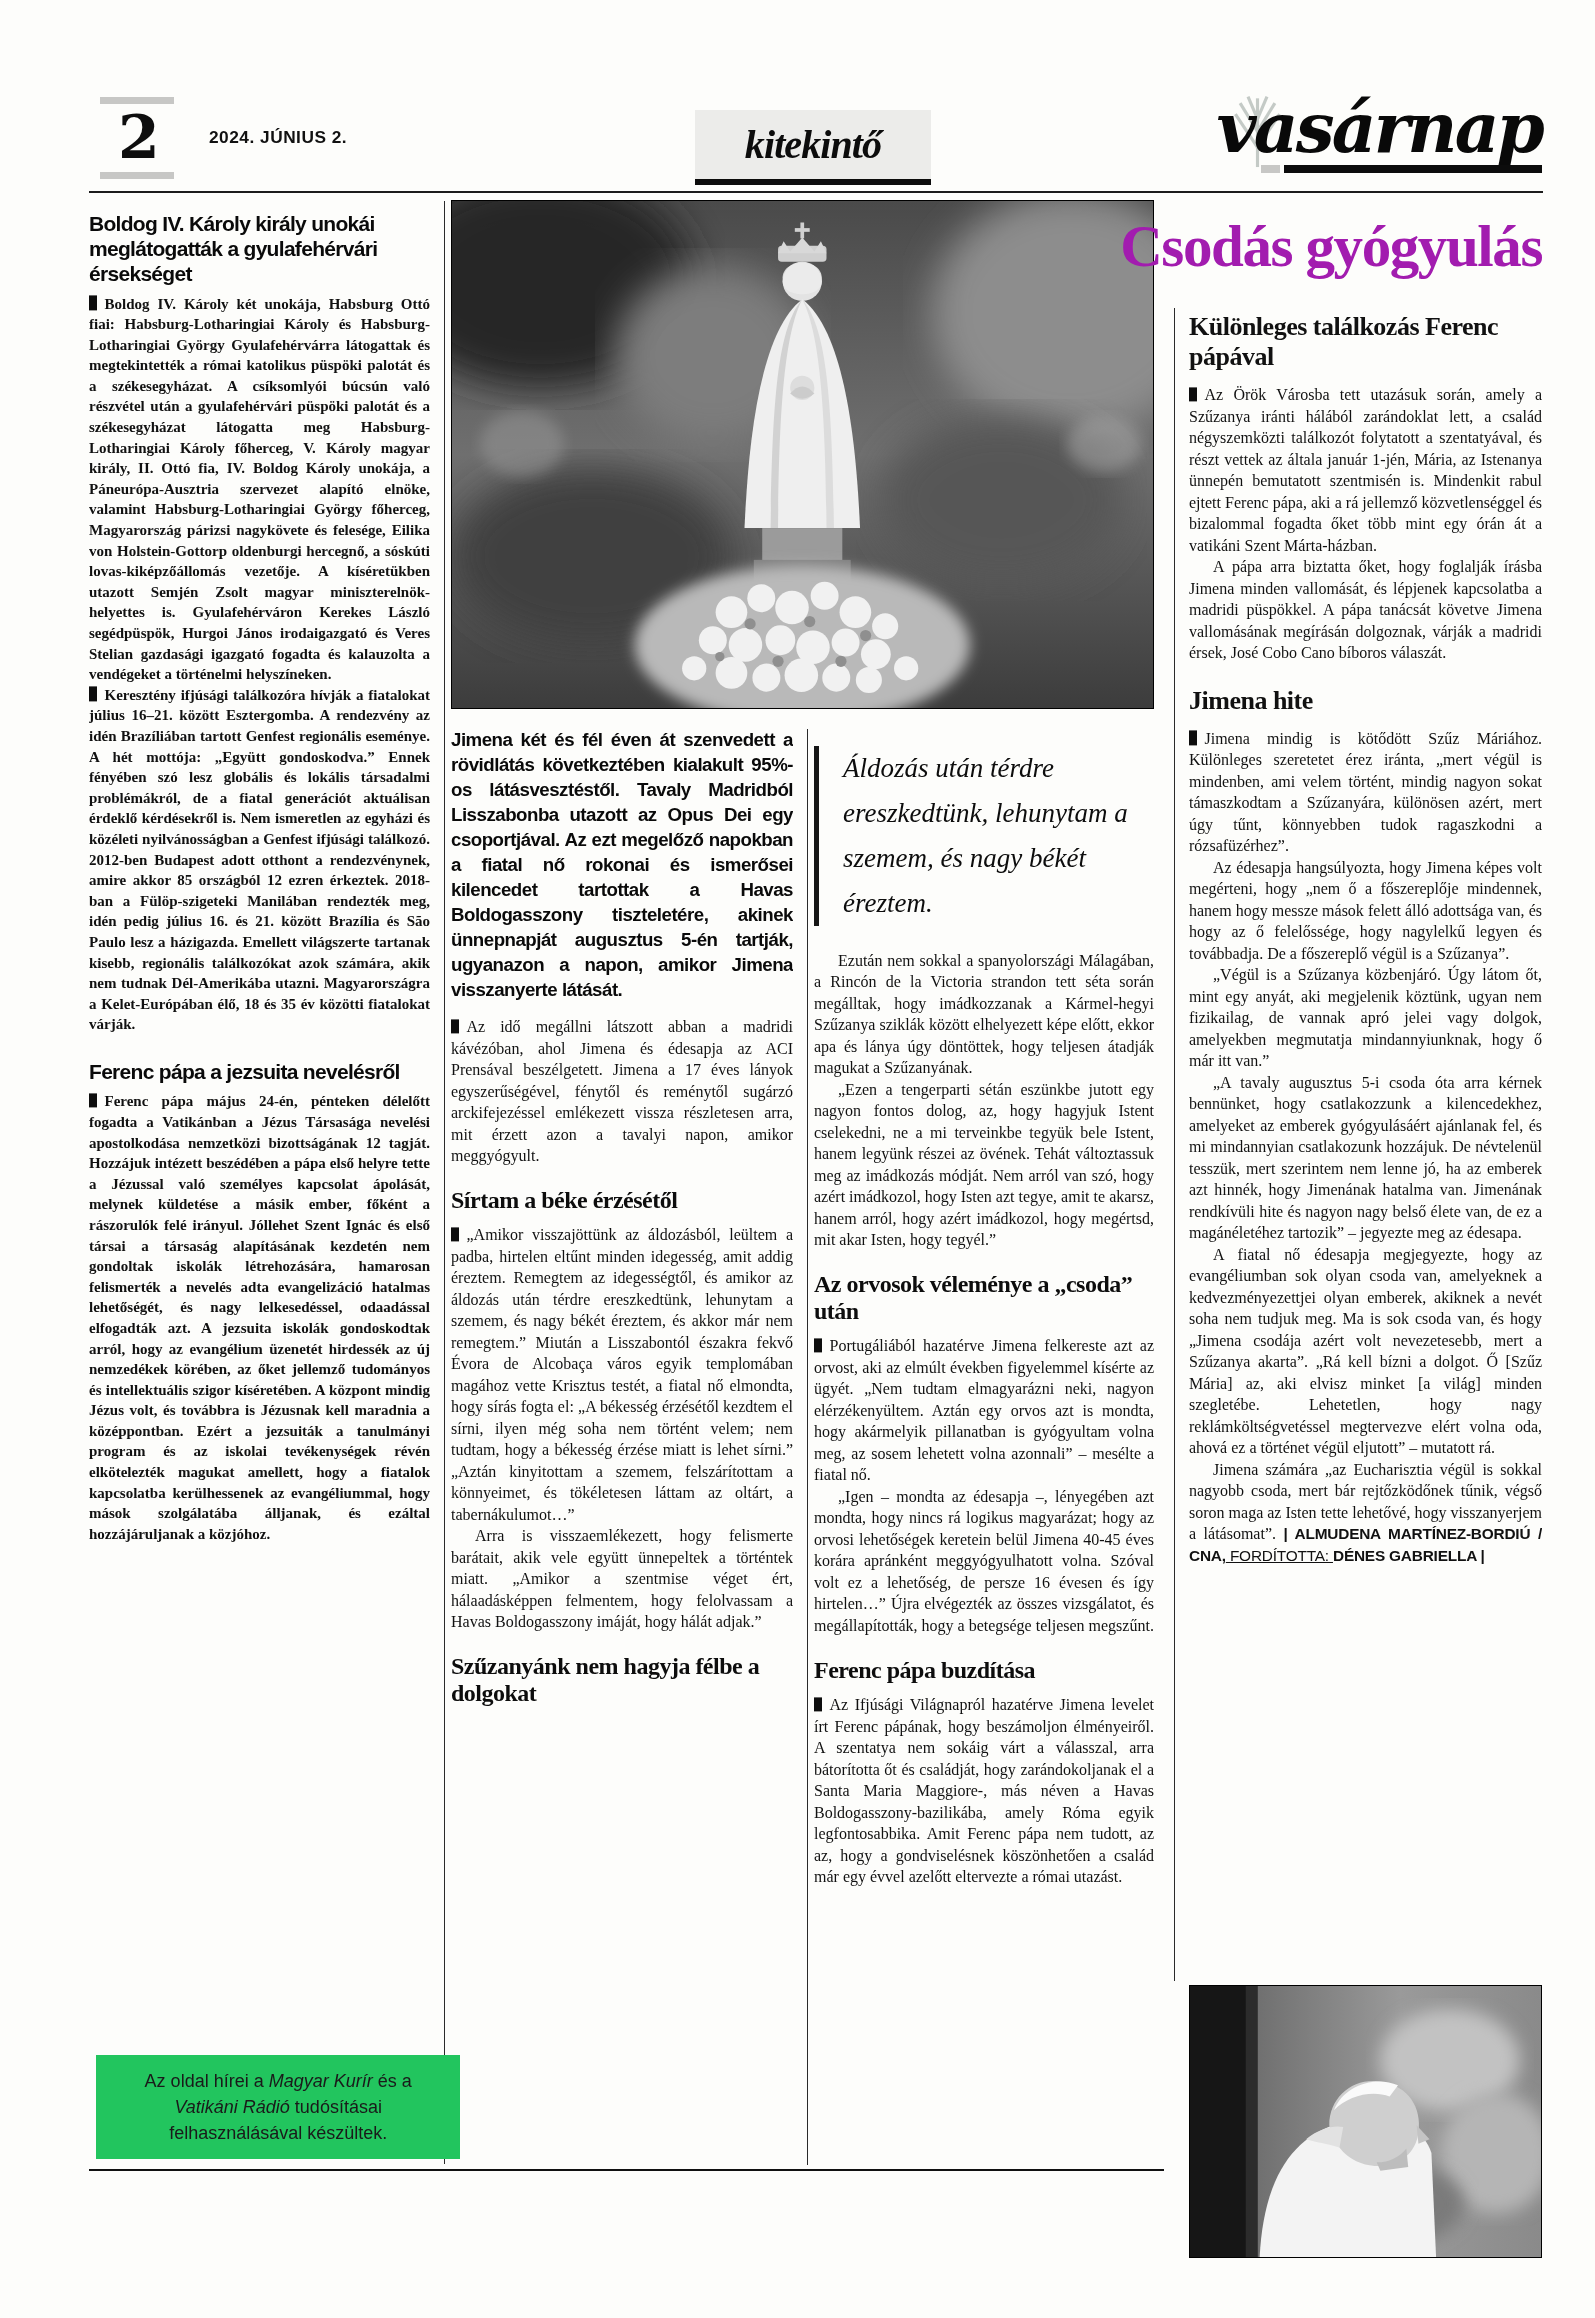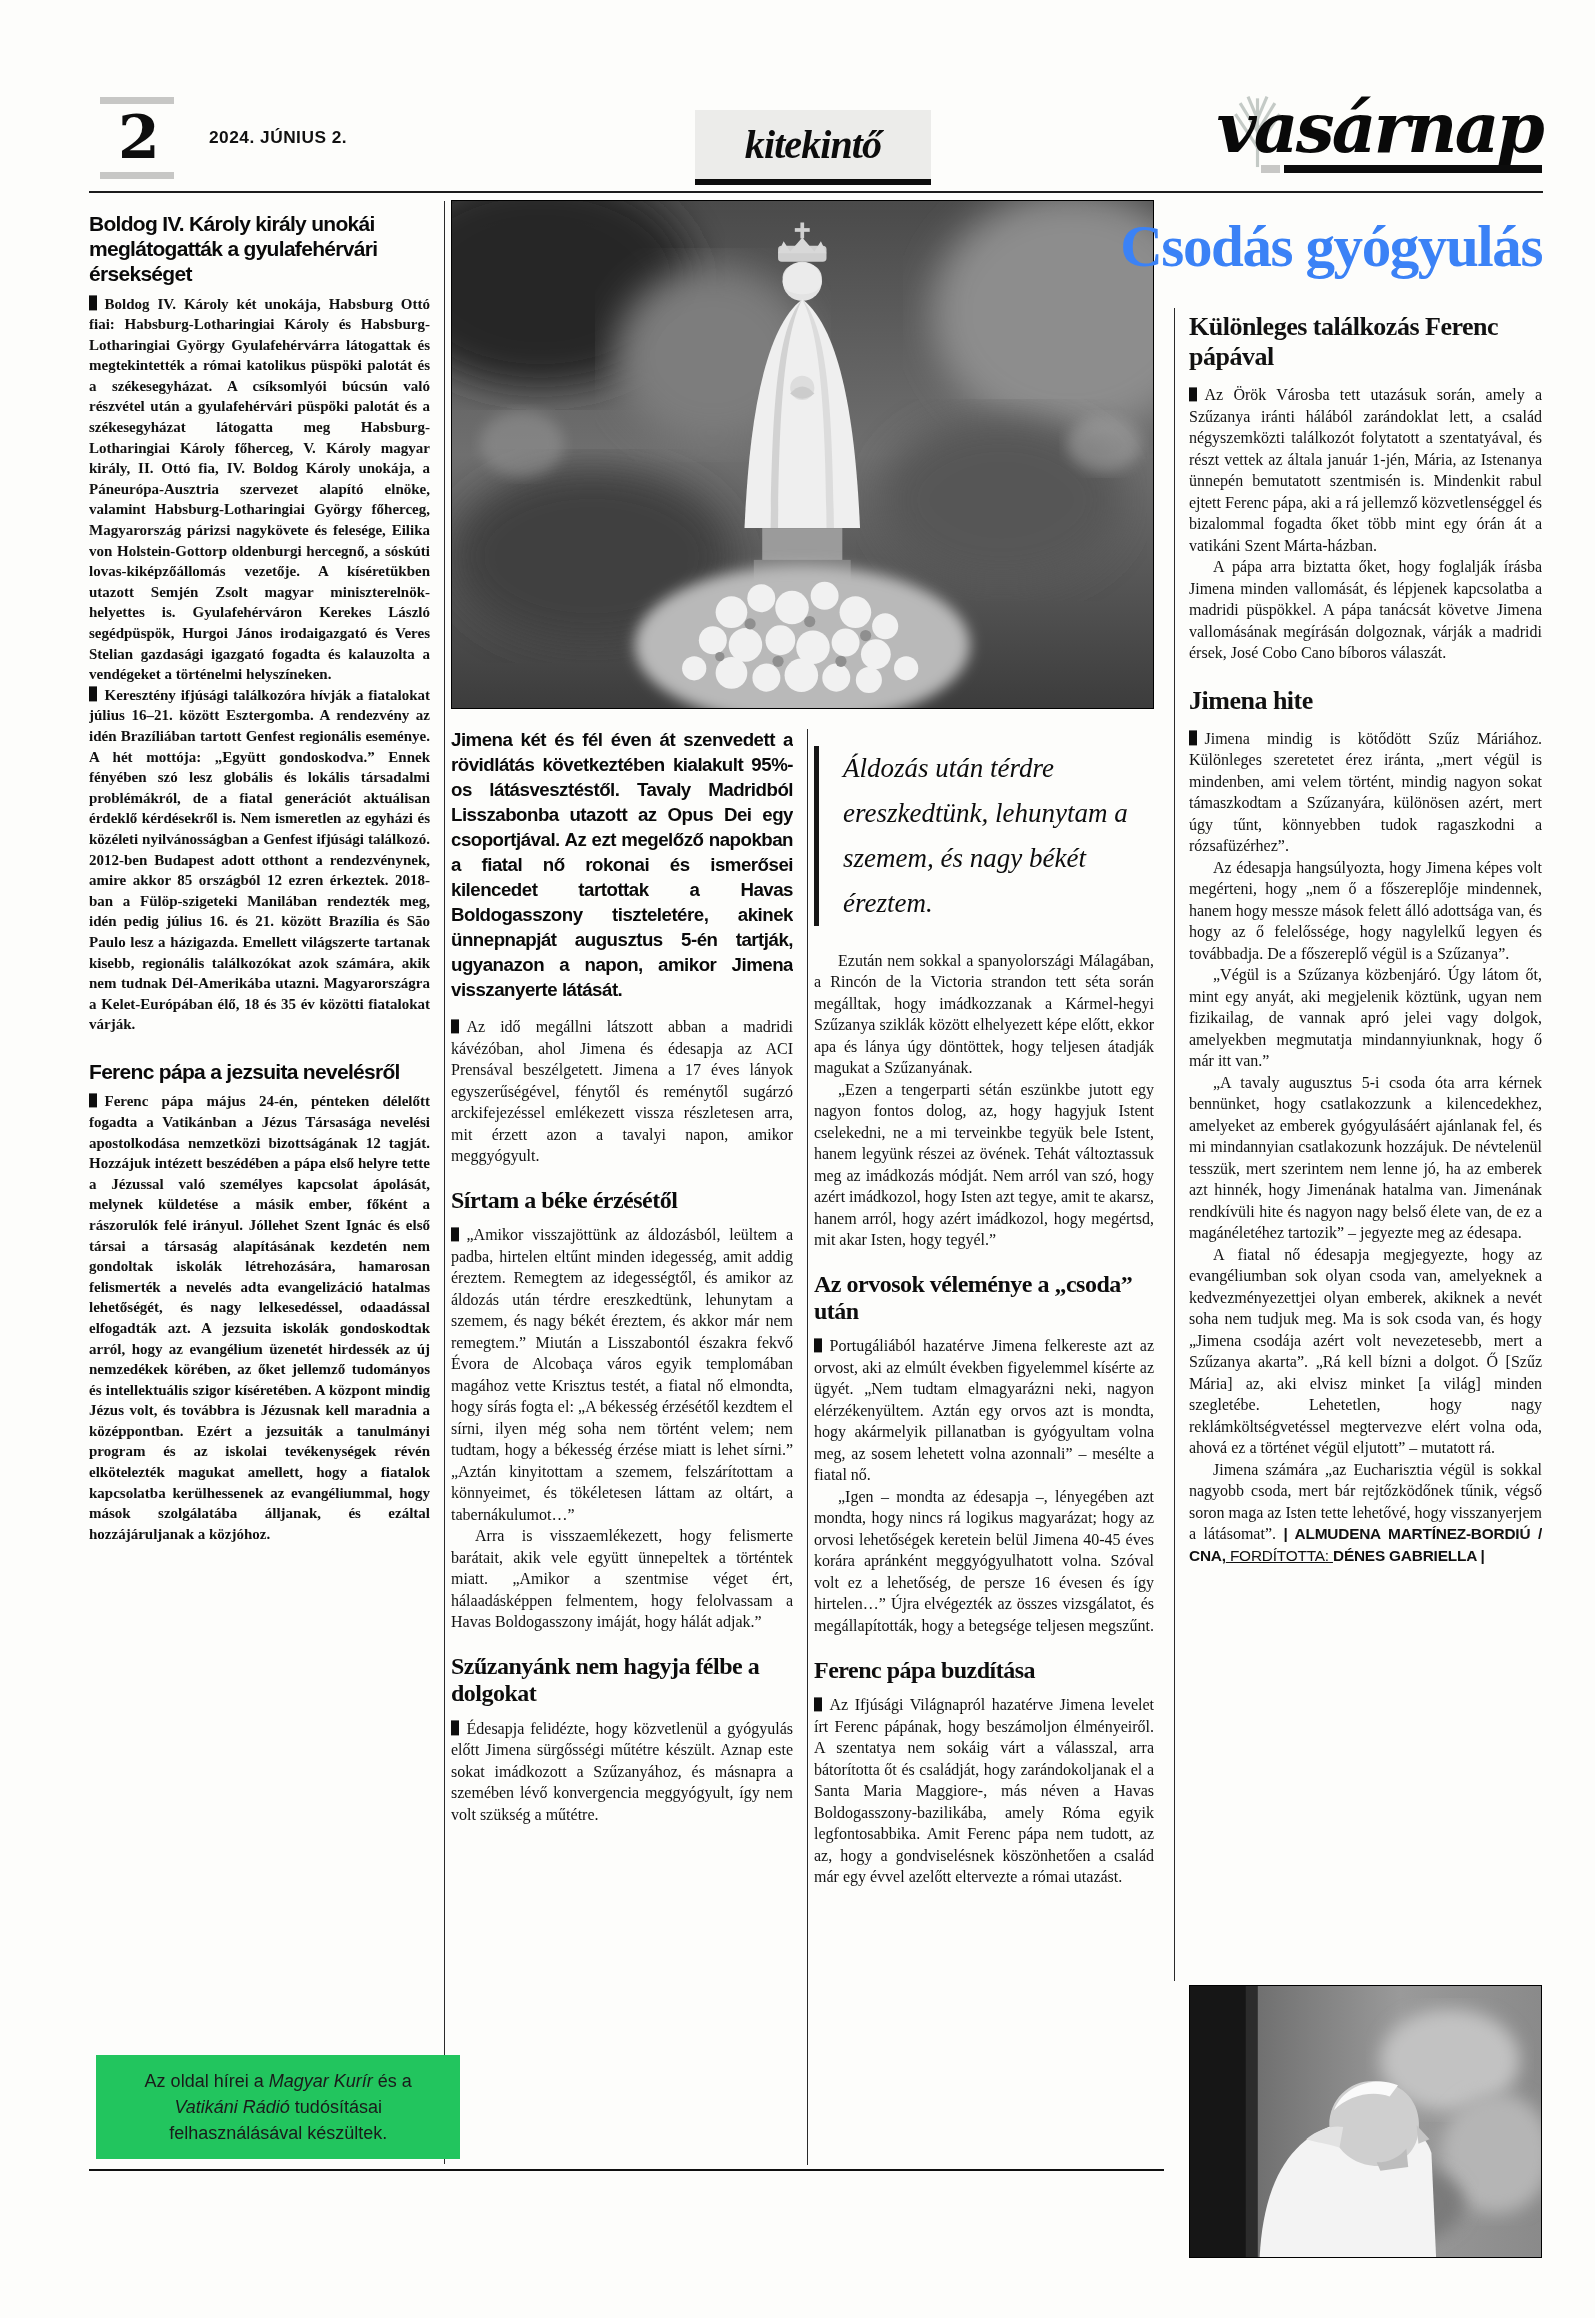--- a/index.html
+++ b/index.html
@@ -39,21 +39,21 @@
   .mainphoto{position:absolute;left:451px;top:200px;width:703px;height:509px;border:0.9px solid #000;box-sizing:border-box;background:#666;}
   
   #col2{left:451px;top:727px;width:342px;height:1430px;}
   .caption{font:bold 18.7px/25px "Liberation Sans",sans-serif;letter-spacing:-0.5px;text-align:justify;color:#0a0a0a;margin:0 0 14px 0;}
   
   #col3{left:814px;top:738px;width:340px;height:1421px;}
   .pullquote{margin:7.5px 0 24px 0;padding-left:24px;border-left:5.1px solid #161616;
       font:italic 27px/45px "Liberation Serif",serif;color:#0d0d0d;text-align:left;}
   
   .mainheadline{position:absolute;right:53px;top:216px;white-space:nowrap;
-      font:bold 59px/61px "Liberation Serif",serif;letter-spacing:-1.4px;color:#3b82f6;}
+      font:bold 59px/61px "Liberation Serif",serif;letter-spacing:-1.4px;color:#a21caf;}
   #col4{left:1189px;top:312px;width:353px;height:1673px;}
   h3.sub4{margin:0 0 12px 0;font:bold 26px/30px "Liberation Serif",serif;letter-spacing:-0.5px;}
   .byl{font:bold 15.4px/21.5px "Liberation Sans",sans-serif;letter-spacing:-0.2px;}
   .byl-reg{font:15.4px/21.5px "Liberation Sans",sans-serif;letter-spacing:-0.2px;text-decoration:underline;}
   
   .popephoto{position:absolute;left:1189px;top:1985px;width:353px;height:273px;border:1.4px solid #000;box-sizing:border-box;background:#777;}
   svg{display:block;width:100%;height:100%;}
 </style>
 </head>
 <body>
@@ -186,21 +186,20 @@
   <div class="colbox" id="col2">
     <p class="caption">Jimena két és fél éven át szenvedett a rövidlátás következtében kialakult 95%-os látásvesztéstől. Tavaly Madridból Lisszabonba utazott az Opus Dei egy csoportjával. Az ezt megelőző napokban a fiatal nő rokonai és ismerősei kilencedet tartottak a Havas Boldogasszony tiszteletére, akinek ünnepnapját augusztus 5-én tartják, ugyanazon a napon, amikor Jimena visszanyerte látását.</p>
 
     <p class="body"><span class="marker"></span><span>Az idő megállni látszott abban a madridi kávézóban, ahol Jimena és édesapja az ACI Prensával beszélgetett. Jimena a 17 éves lányok egyszerűségével, fénytől és reménytől sugárzó arckifejezéssel emlékezett vissza részletesen arra, mit érzett azon a tavalyi napon, amikor meggyógyult.</span></p>
 
     <h3 class="sub">Sírtam a béke érzésétől</h3>
     <p class="body"><span class="marker"></span><span>„Amikor visszajöttünk az áldozásból, leültem a padba, hirtelen eltűnt minden idegesség, amit addig éreztem. Remegtem az idegességtől, és amikor az áldozás után térdre ereszkedtünk, lehunytam a szemem, és nagy békét éreztem, és akkor már nem remegtem.” Miután a Lisszabontól északra fekvő Évora de Alcobaça város egyik templomában magához vette Krisztus testét, a fiatal nő elmondta, hogy sírás fogta el: „A békesség érzésétől kezdtem el sírni, ilyen még soha nem történt velem; nem tudtam, hogy a békesség érzése miatt is lehet sírni.” „Aztán kinyitottam a szemem, felszárítottam a könnyeimet, és tökéletesen láttam az oltárt, a tabernákulumot…”</span></p>
     <p class="body indent">Arra is visszaemlékezett, hogy felismerte barátait, akik vele együtt ünnepeltek a történtek miatt. „Amikor a szentmise véget ért, hálaadásképpen felmentem, hogy felolvassam a Havas Boldogasszony imáját, hogy hálát adjak.”</p>
 
     <h3 class="sub">Szűzanyánk nem hagyja félbe a dolgokat</h3>
-    <p class="body"><span class="marker"></span><span>Édesapja felidézte, hogy közvetlenül a gyógyulás előtt Jimena sürgősségi műtétre készült. Aznap este sokat imádkozott a Szűzanyához, és másnapra a szemében lévő konvergencia meggyógyult, így nem volt szükség a műtétre.</span></p>
   </div>
 
   <div class="colbox" id="col3">
     <div class="pullquote">Áldozás után térdre ereszkedtünk, lehunytam a szemem, és nagy békét éreztem.</div>
 
     <p class="body indent">Ezután nem sokkal a spanyolországi Málagában, a Rincón de la Victoria strandon tett séta során megálltak, hogy imádkozzanak a Kármel-hegyi Szűzanya sziklák között elhelyezett képe előtt, ekkor apa és lánya úgy döntöttek, hogy teljesen átadják magukat a Szűzanyának.</p>
     <p class="body indent">„Ezen a tengerparti sétán eszünkbe jutott egy nagyon fontos dolog, az, hogy hagyjuk Istent cselekedni, ne a mi terveinkbe tegyük bele Istent, hanem legyünk részei az övének. Tehát változtassuk meg az imádkozás módját. Nem arról van szó, hogy azért imádkozol, hogy Isten azt tegye, amit te akarsz, hanem arról, hogy azért imádkozol, hogy megértsd, mit akar Isten, hogy tegyél.”</p>
 
     <h3 class="sub">Az orvosok véleménye a „csoda” után</h3>
     <p class="body"><span class="marker"></span><span>Portugáliából hazatérve Jimena felkereste azt az orvost, aki az elmúlt években figyelemmel kísérte az ügyét. „Nem tudtam elmagyarázni neki, nagyon elérzékenyültem. Aztán egy orvos azt is mondta, hogy akármelyik pillanatban is gyógyultam volna meg, az sosem lehetett volna azonnali” – mesélte a fiatal nő.</span></p>

